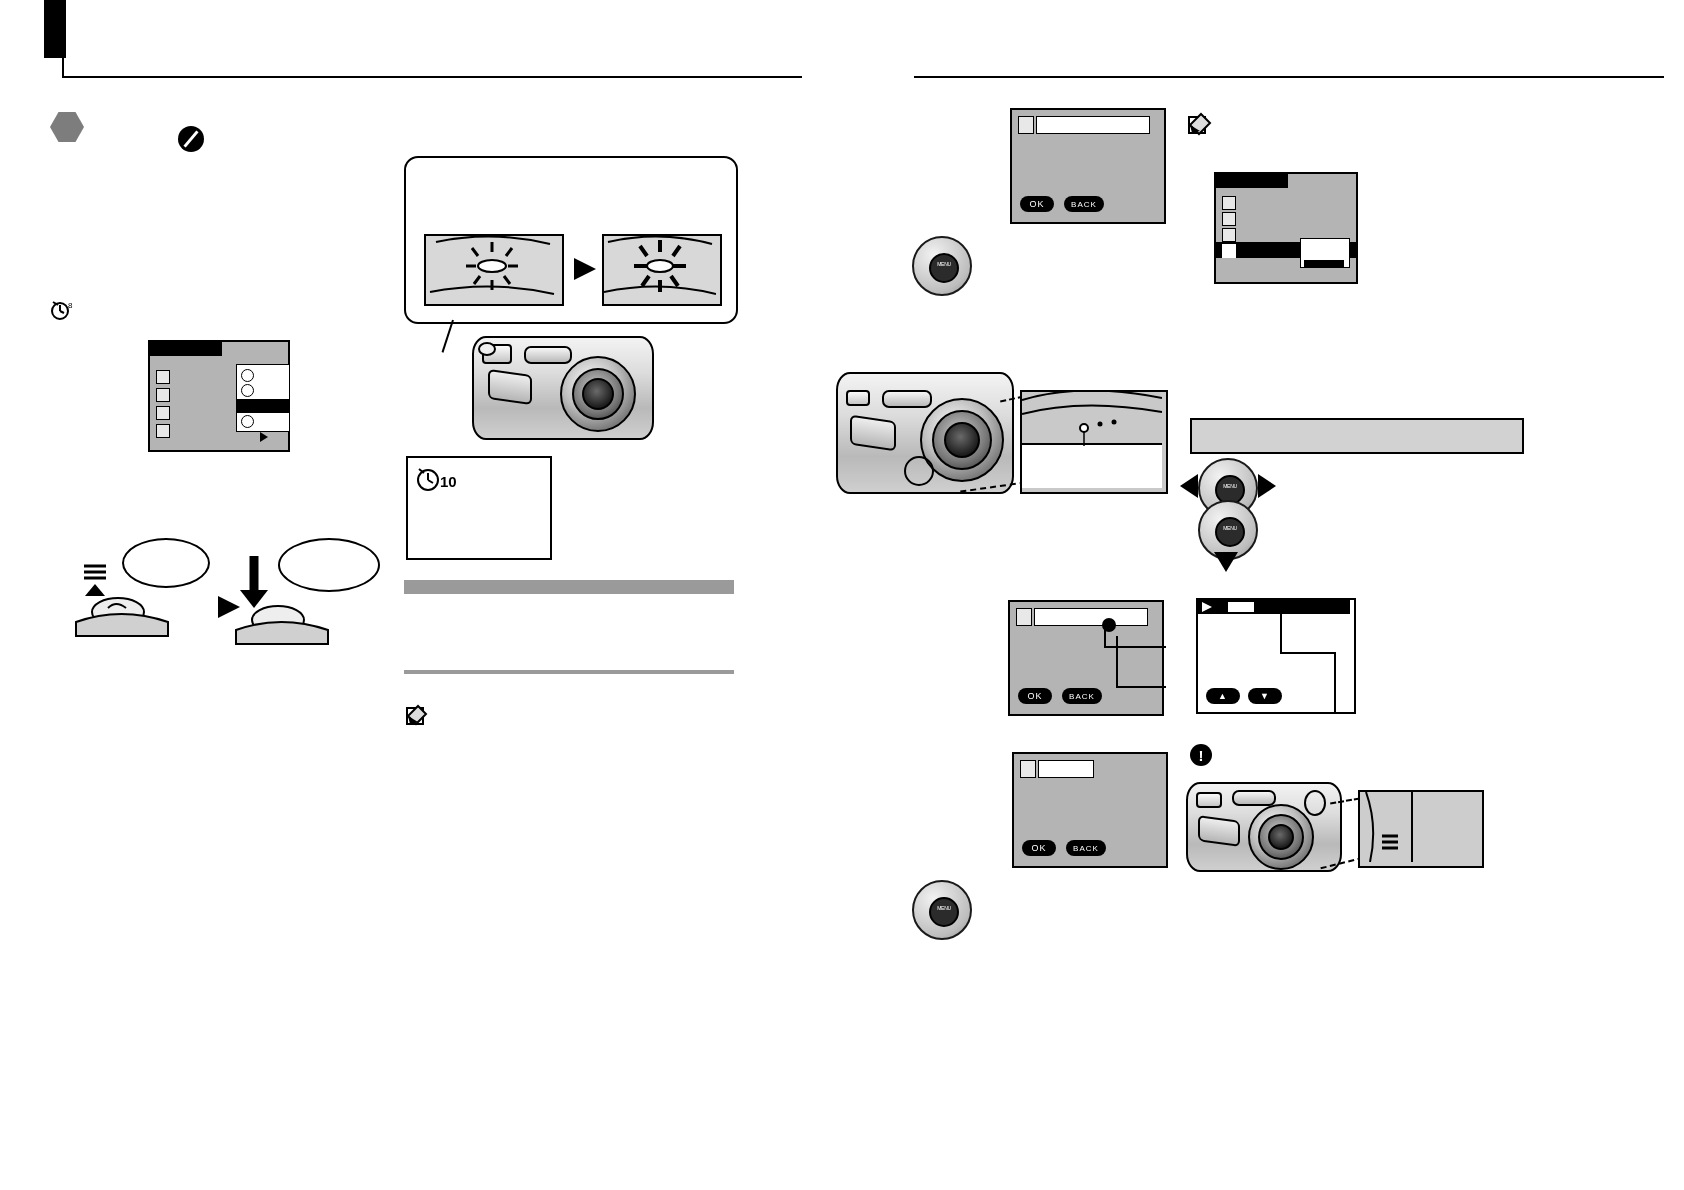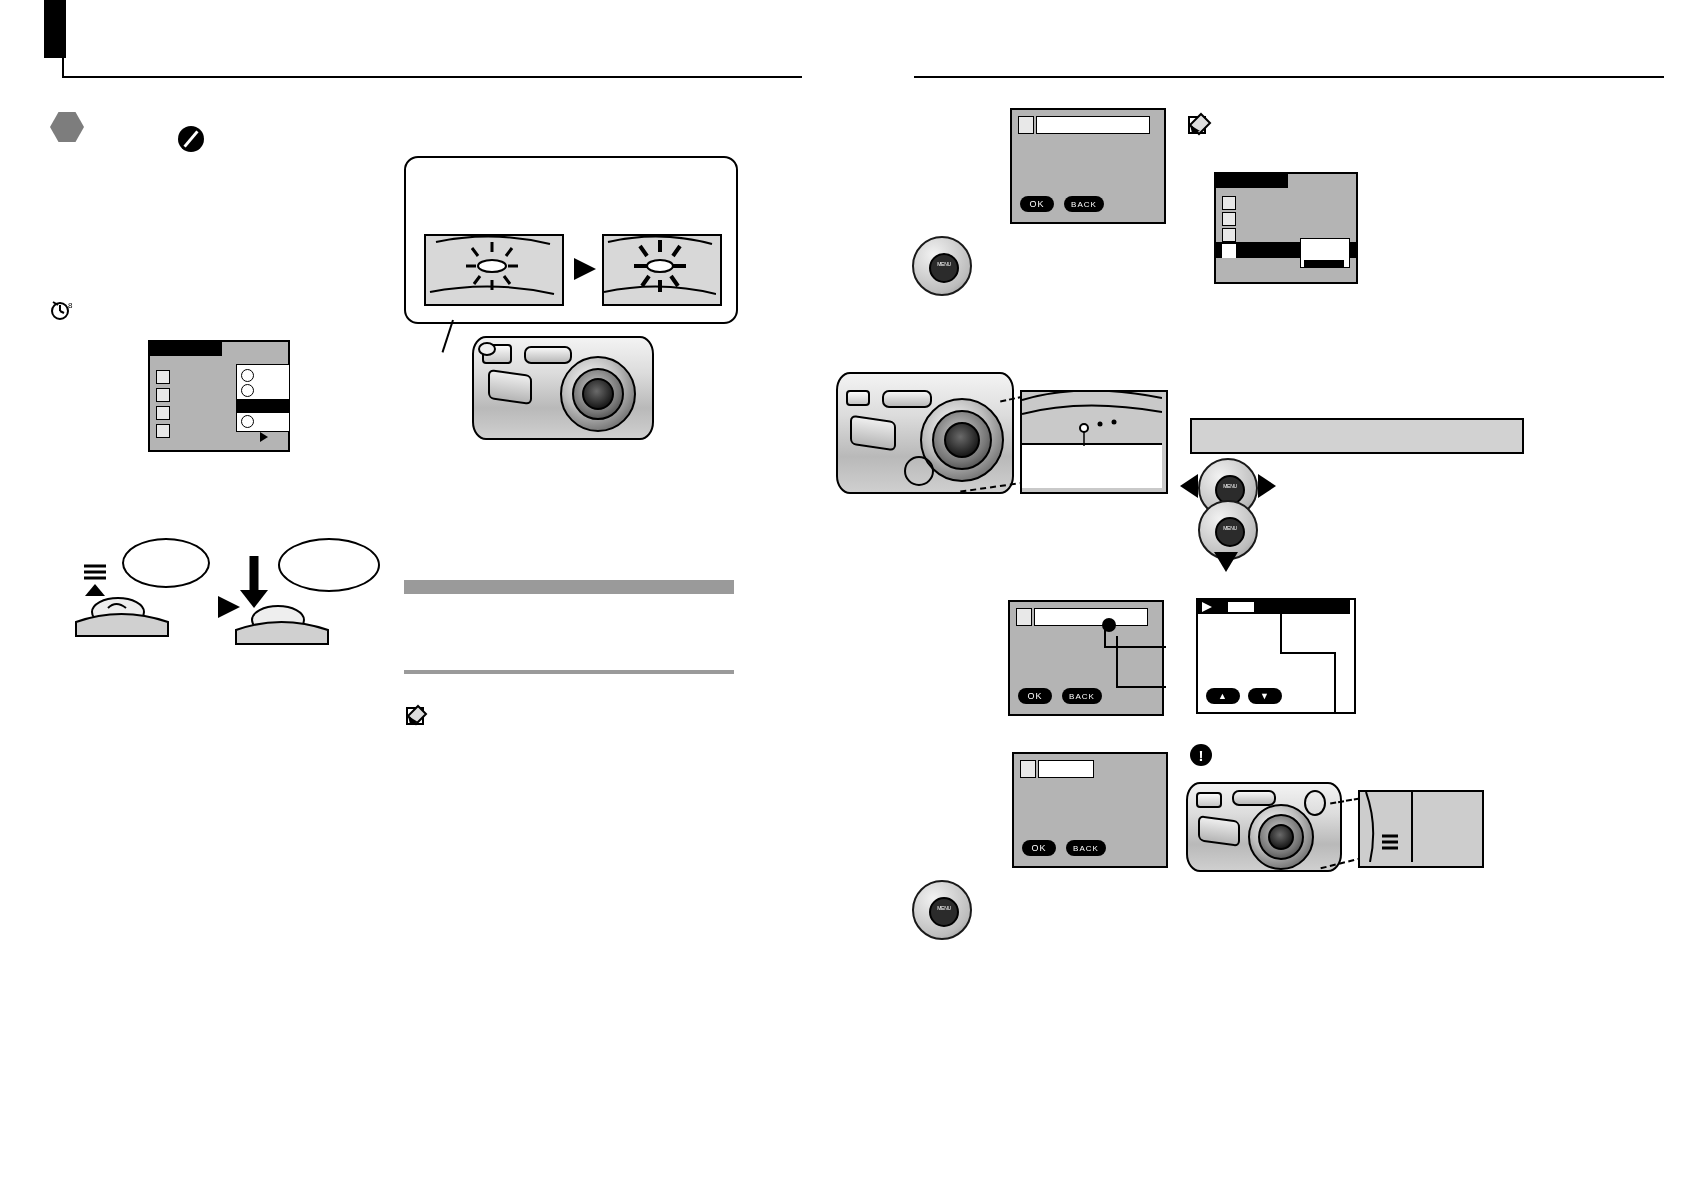--- a/index.html
+++ b/index.html
@@ -131,20 +131,27 @@
     <div class="body"></div>
     <div class="flash" style="left:10px;top:8px;width:26px;height:16px;"></div>
     <div class="shutter" style="left:52px;top:10px;width:44px;height:14px;"></div>
     <div class="grip" style="left:16px;top:36px;width:40px;height:26px;transform:skewY(8deg);"></div>
     <div class="lensring" style="left:88px;top:20px;width:72px;height:72px;"></div>
     <div class="lensmid" style="left:100px;top:32px;width:48px;height:48px;"></div>
     <div class="lenscore" style="left:110px;top:42px;width:28px;height:28px;"></div>
     <div style="position:absolute;left:6px;top:6px;width:14px;height:10px;border:2px solid #000;border-radius:50%;background:#efefef;"></div>
   </div>
 
+  <div class="lcd-white" style="left:406px;top:456px;width:142px;height:100px;">
+    <svg width="60" height="30" viewBox="0 0 60 30" style="position:absolute;left:6px;top:6px;">
+      <circle cx="14" cy="16" r="10" fill="none" stroke="#000" stroke-width="2"></circle>
+      <path d="M14 16 L14 9 M14 16 L19 19 M5 5 L10 9" stroke="#000" stroke-width="2"></path>
+      <text x="26" y="23" font-size="15" font-family="Liberation Sans" font-weight="bold">10</text>
+    </svg>
+  </div>
 
   <div class="bubble" style="left:122px;top:538px;width:84px;height:46px;"></div>
   <div class="bubble" style="left:278px;top:538px;width:98px;height:50px;"></div>
   <svg class="abs" style="left:66px;top:556px;" width="110" height="90" viewBox="0 0 110 90">
     <path d="M18 10 h22 M18 16 h22 M18 22 h22" stroke="#000" stroke-width="3"></path>
     <path d="M29 28 l10 12 l-20 0 z" fill="#000"></path>
     <ellipse cx="52" cy="56" rx="26" ry="14" fill="#eee" stroke="#000" stroke-width="2"></ellipse>
     <path d="M10 66 q45 -16 92 0 l0 14 l-92 0 z" fill="#d0d0d0" stroke="#000" stroke-width="2"></path>
     <path d="M42 52 q8 -8 18 0" fill="none" stroke="#000" stroke-width="2"></path>
   </svg>

